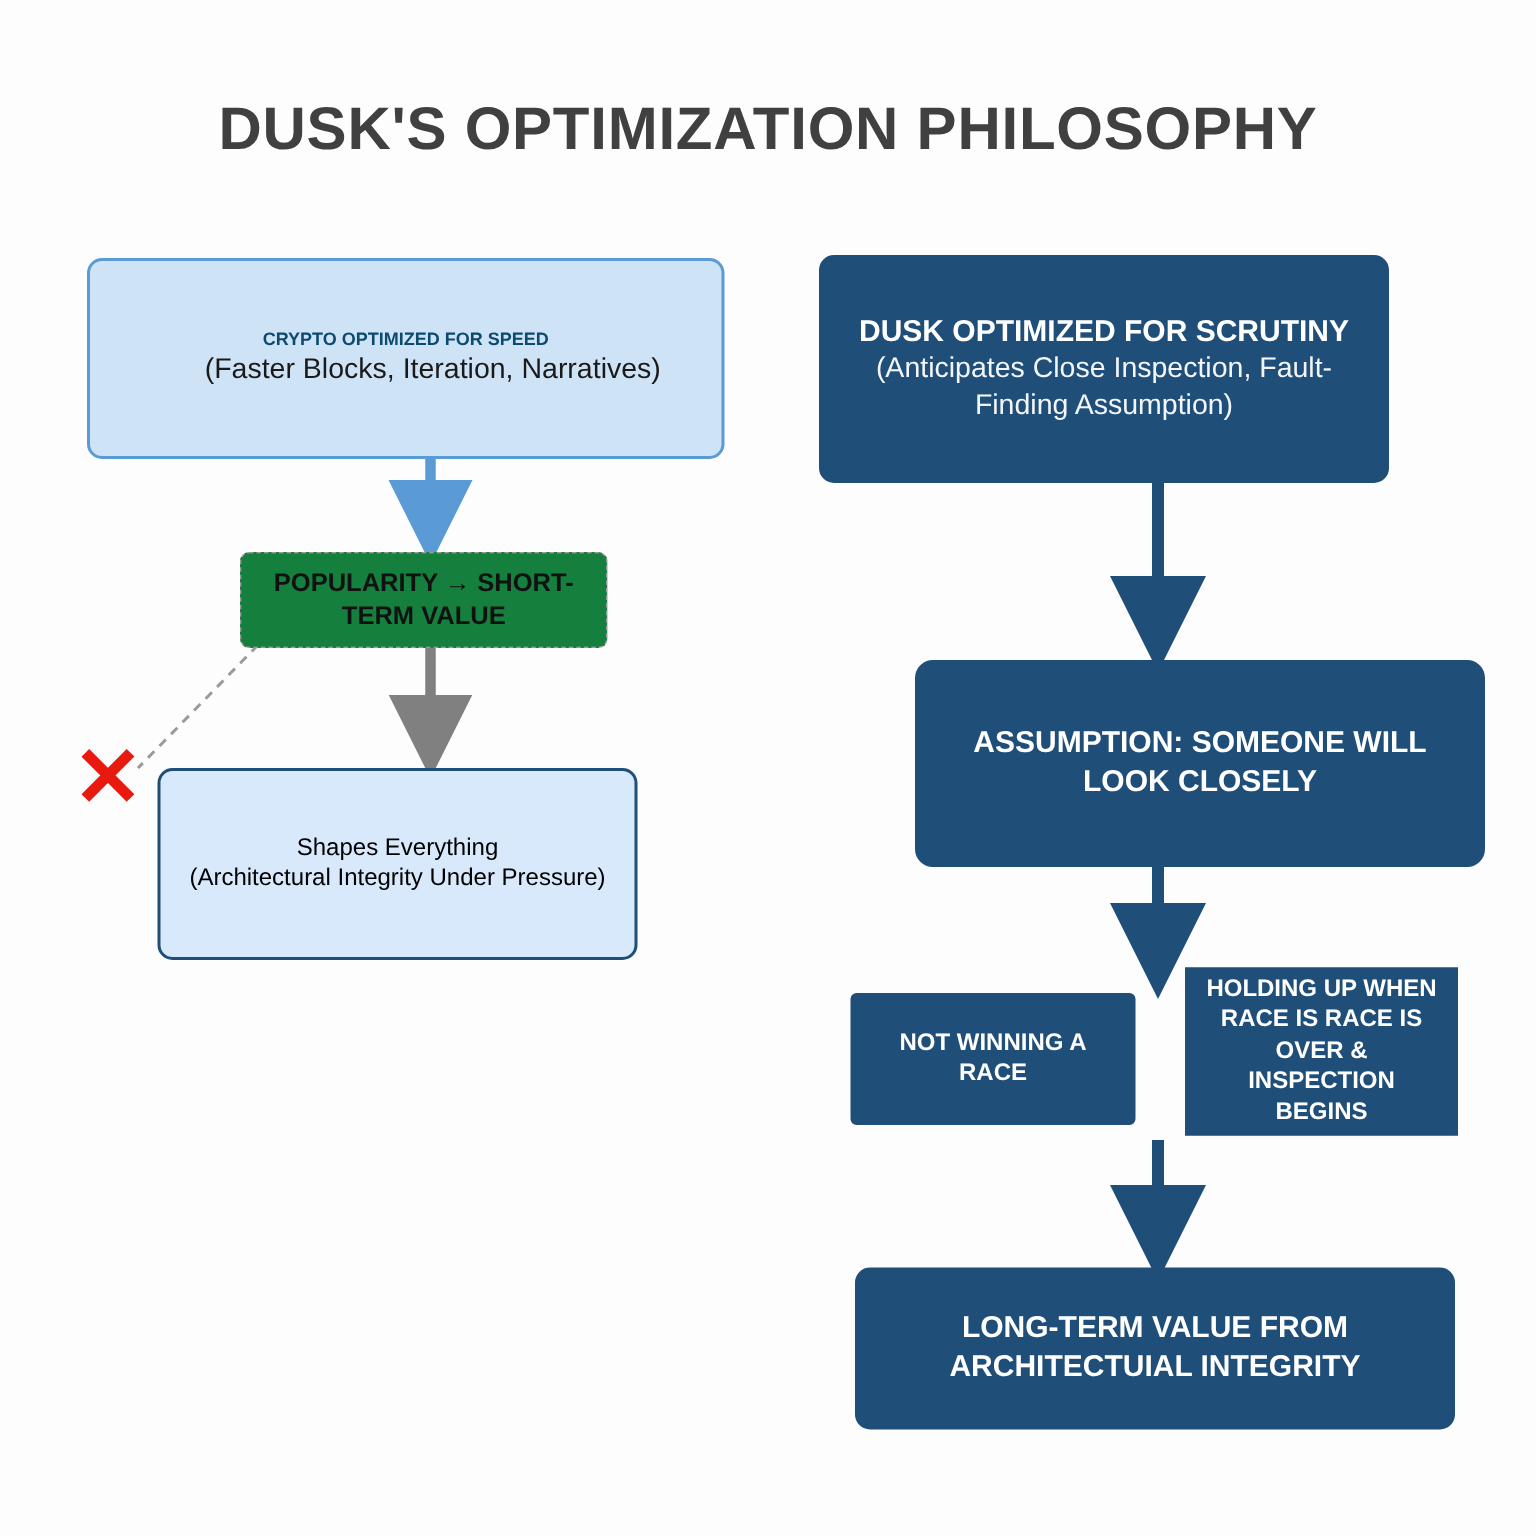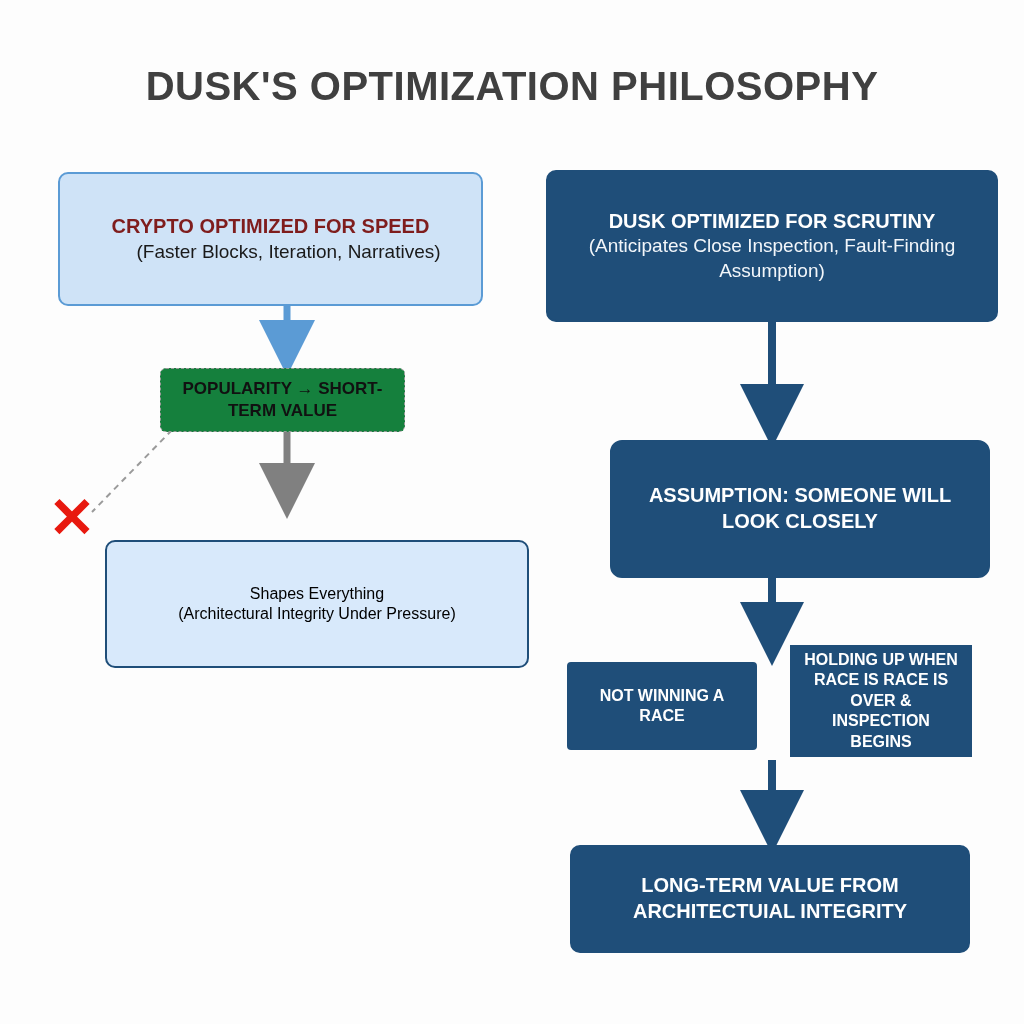--- a/index.html
+++ b/index.html
@@ -50,23 +50,23 @@
   .box .l2 {
     display: block;
   }
   .light {
     background: #cfe3f7;
     border: 2px solid #5b9bd5;
     color: #123;
   }
   .light .l1 {
     font-weight: bold;
-    font-size: 20px;
+    font-size: 12px;
     text-transform: uppercase;
-    color: #7f1d1d;
+    color: #0c4a6e;
     font-variant: small-caps;
   }
   .light .l2 {
     font-size: 19px;
     color: #1a1a1a;
     margin-left: 36px;
   }
   .lightdeep {
     background: #d8e9fb;
     border: 2px solid #1f4e79;
@@ -149,26 +149,26 @@
     <span class="l1">Crypto Optimized for Speed</span>
     <span class="l2">(Faster Blocks, Iteration, Narratives)</span>
   </div>
 
   <div class="box gray" style="left:160px; top:368px; width:245px; height:64px;">
     <span class="l1">Popularity → Short-Term Value</span>
   </div>
 
   <div style="position:absolute; left:44px; top:490px; width:56px; height:56px; color:#e8190f; font-size:56px; font-weight:bold; line-height:56px; text-align:center;">✕</div>
 
-  <div class="box lightdeep" style="left:105px; top:540px; width:424px; height:128px;">
+  <div class="box lightdeep" style="left:105px; top:512px; width:320px; height:128px;">
     <span class="l1">Shapes Everything</span>
     <span class="l2">(Architectural Integrity Under Pressure)</span>
   </div>
 
-  <div class="box dark" style="left:546px; top:170px; width:452px; height:152px;">
+  <div class="box dark" style="left:546px; top:170px; width:380px; height:152px;">
     <span class="l1">Dusk Optimized for Scrutiny</span>
     <span class="l2">(Anticipates Close Inspection, Fault-Finding Assumption)</span>
   </div>
 
   <div class="box dark" style="left:610px; top:440px; width:380px; height:138px;border-radius:12px;">
     <span class="l1">Assumption: Someone Will Look Closely</span>
   </div>
 
   <div class="box dark small" style="left:567px; top:662px; width:190px; height:88px; border-radius:4px;">
     <span class="l1">Not Winning a Race</span>

